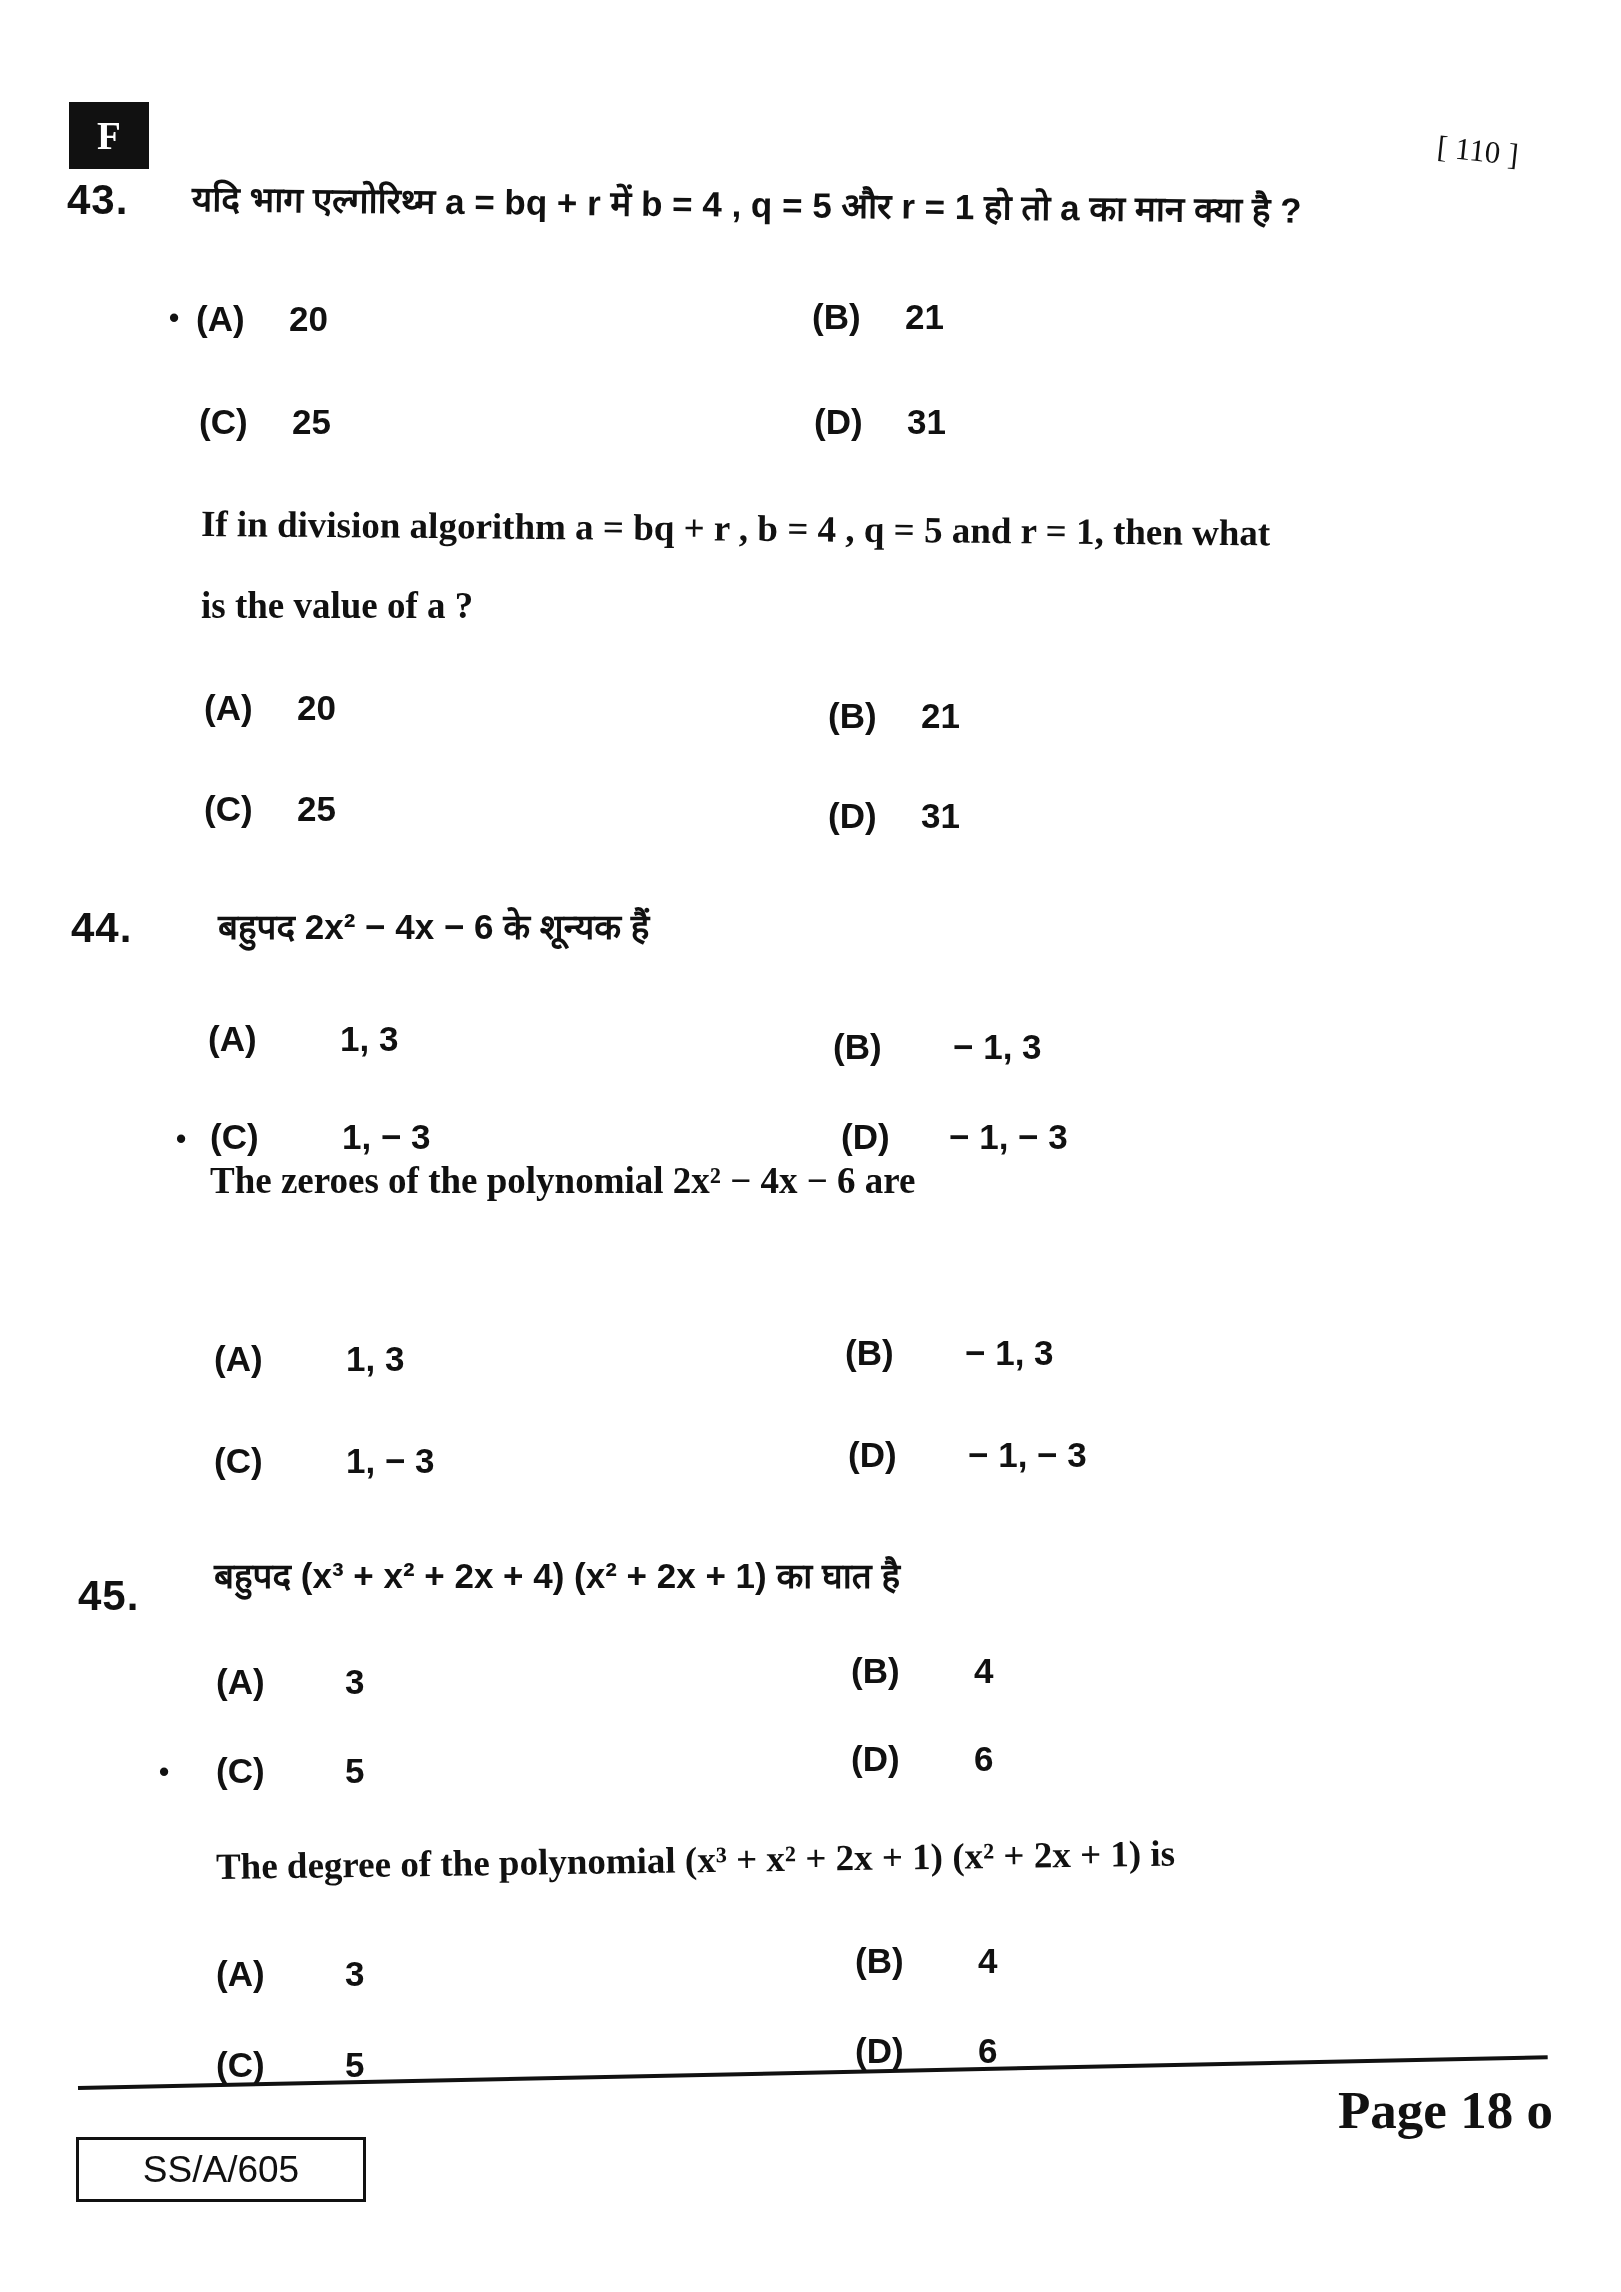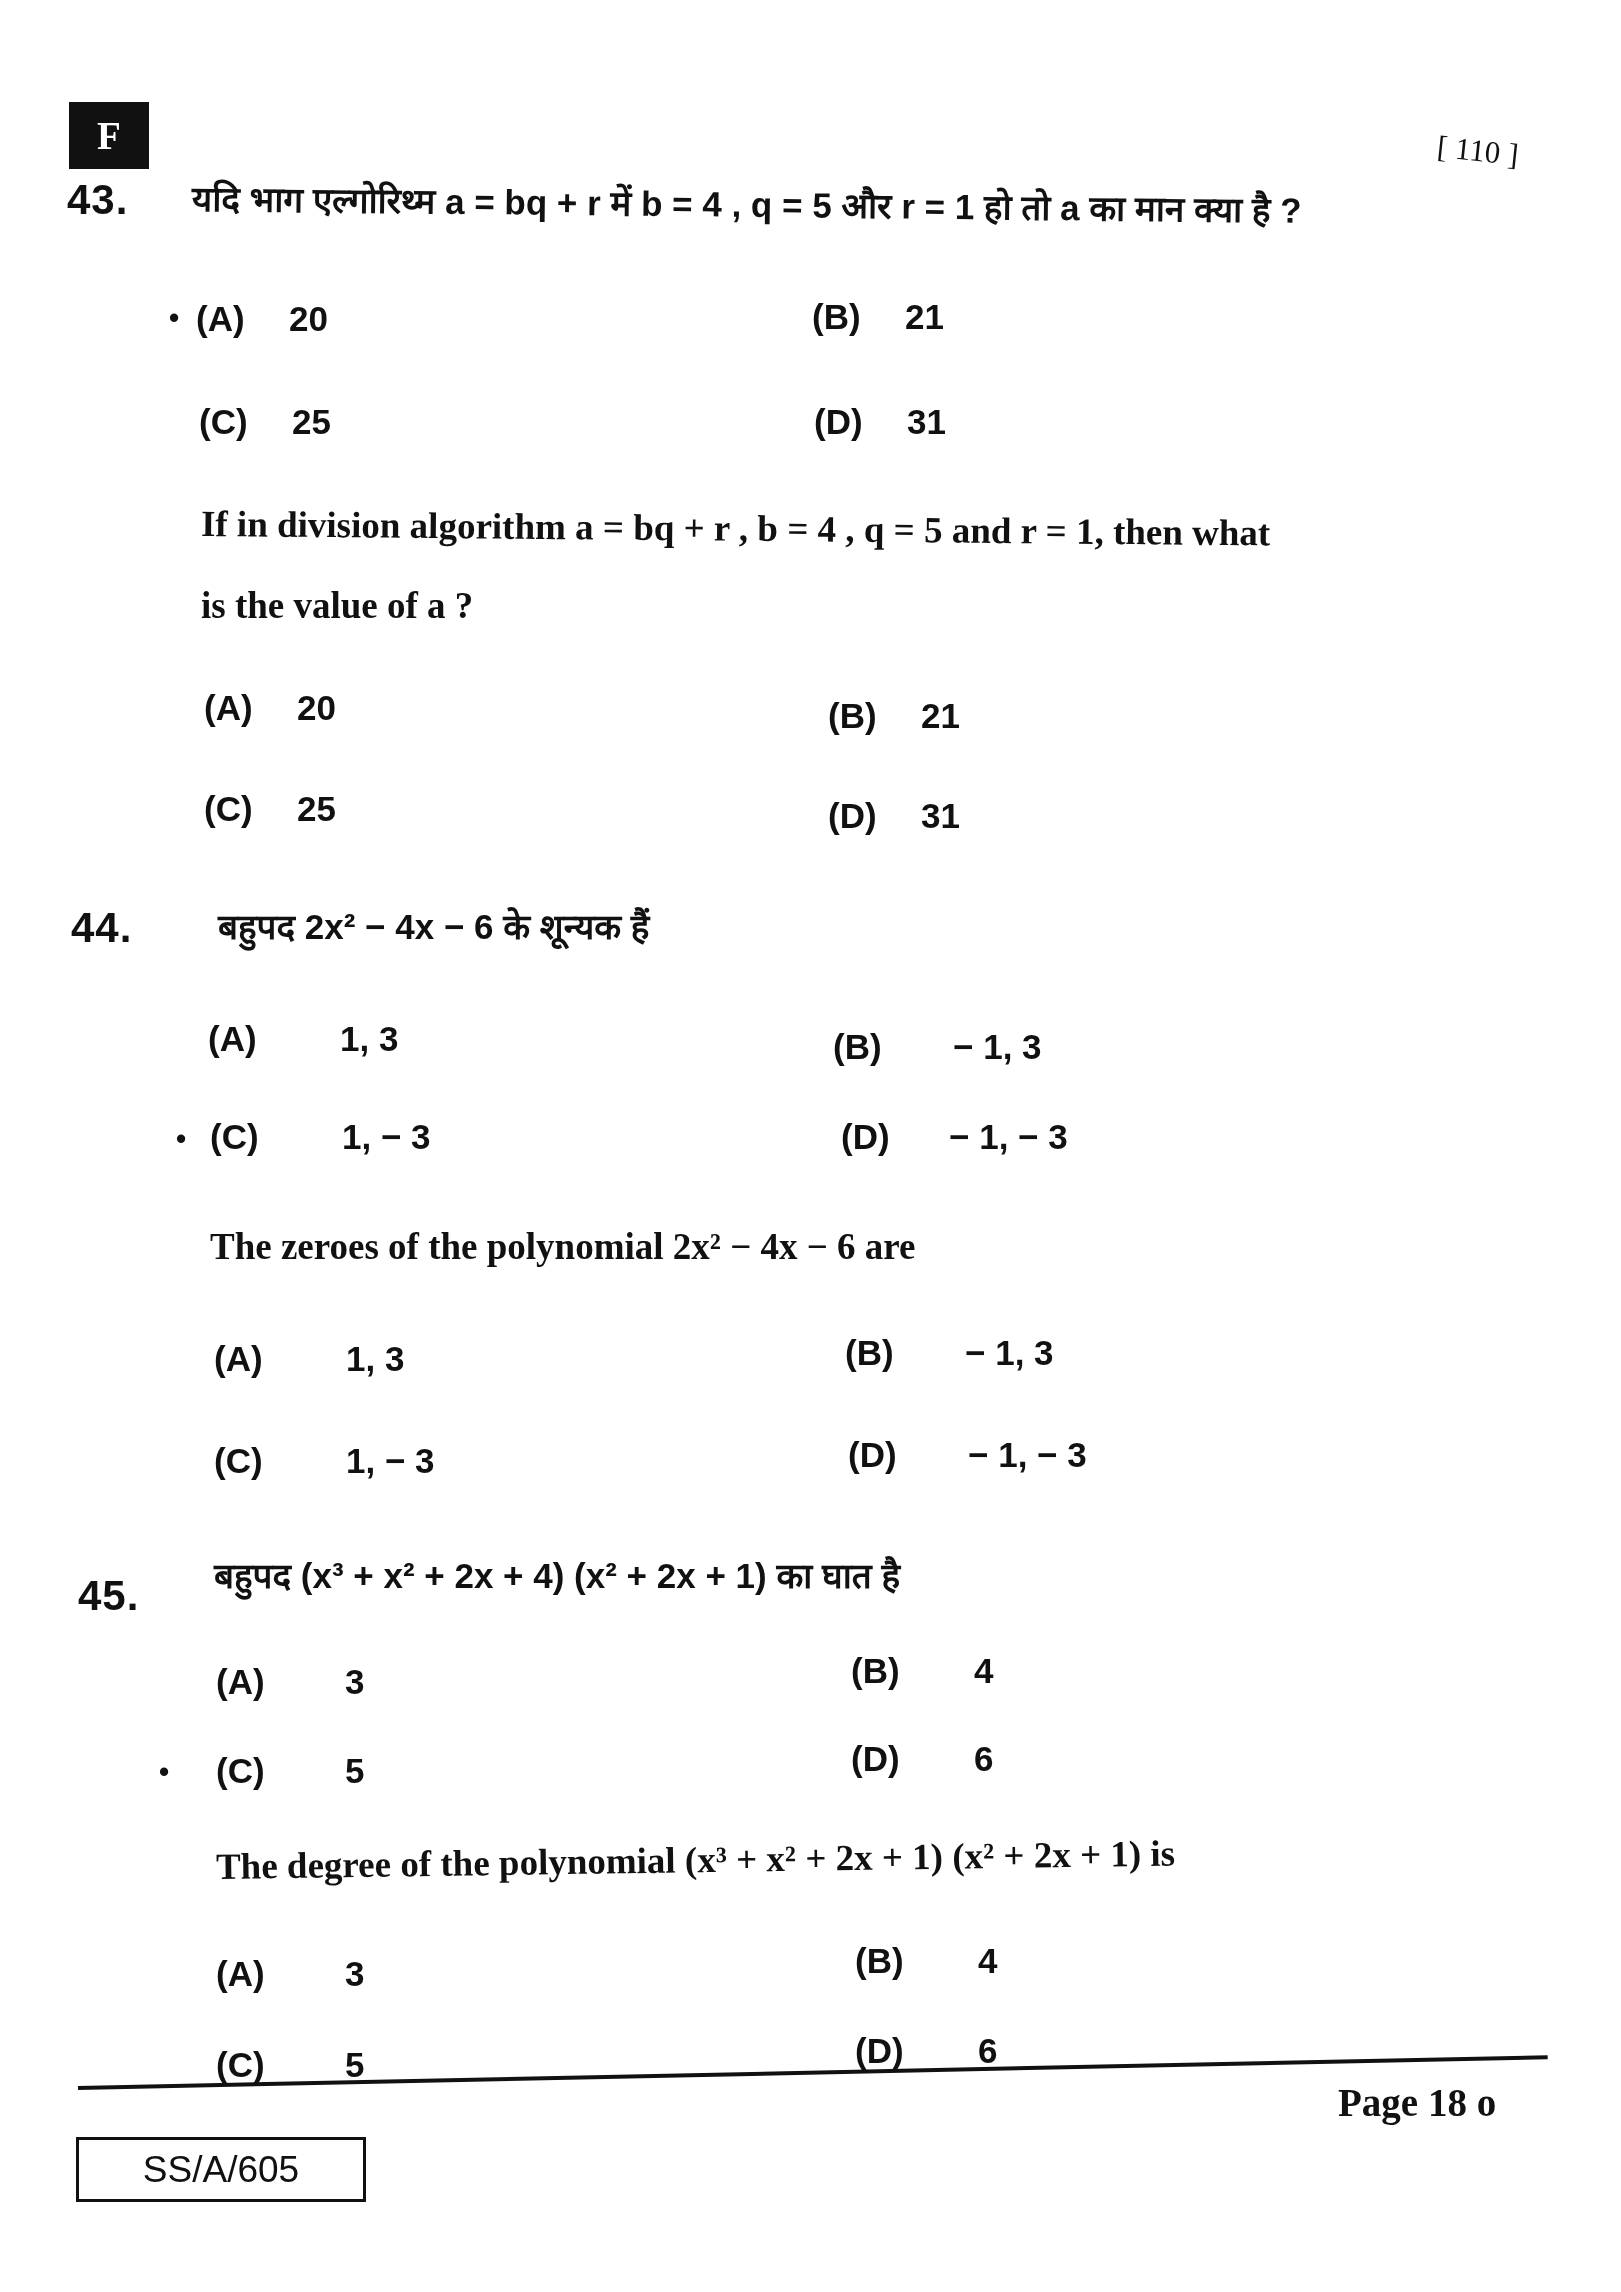--- a/index.html
+++ b/index.html
@@ -27,21 +27,21 @@
   .dot { font-weight: bold; font-size: 29px; }
   .rule {
     left: 78px; top: 2086px; width: 1470px; height: 3.9px; background: #111;
     transform: rotate(-1.2deg); transform-origin: left center;
   }
   .code-box {
     left: 76px; top: 2105px; width: 284px; height: 59px; border: 3.9px solid #111;
     font-weight: normal; font-size: 37px; display: flex; align-items: center; justify-content: center; margin-top: 32px;
   }
   .page-no {
-    left: 1338px; top: 2080px; font-family: "Liberation Serif", serif; font-weight: bold; font-size: 39px;
+    left: 1338px; top: 2080px; font-family: "Liberation Serif", serif; font-weight: bold; font-size: 53px;
   }
 </style>
 </head>
 <body>
 
 <div class="abs set-badge">F</div>
 <div class="abs qno-tag">[ 110 ]</div>
 
 <div>
   <div class="abs qnum" style="left:67px; top:176px;">43.</div>
@@ -65,21 +65,21 @@
 <div>
   <div class="abs qnum" style="left:71px; top:904px;text-align:center;">44.</div>
   <div class="abs qtext-hi" style="left:218px; top:902px;">बहुपद 2x² − 4x − 6 के शून्यक हैं</div>
 
   <div class="abs opt" style="left:208px; top:1019px;"><span class="lbl" style="width:132px;">(A)</span><span>1, 3</span></div>
   <div class="abs opt" style="left:833px; top:1027px;"><span class="lbl" style="width:120px;">(B)</span><span>− 1, 3</span></div>
   <span class="abs dot" style="left:176px; top:1123px;">•</span>
   <div class="abs opt" style="left:210px; top:1117px;"><span class="lbl" style="width:132px;">(C)</span><span>1, − 3</span></div>
   <div class="abs opt" style="left:841px; top:1117px;"><span class="lbl" style="width:108px;">(D)</span><span>− 1, − 3</span></div>
 
-  <div class="abs qtext-en" style="left:210px; top:1225px;">The zeroes of the polynomial 2x² − 4x − 6 are</div>
+  <div class="abs qtext-en" style="left:210px; top:1159px;">The zeroes of the polynomial 2x² − 4x − 6 are</div>
 
   <div class="abs opt" style="left:214px; top:1339px;"><span class="lbl" style="width:132px;">(A)</span><span>1, 3</span></div>
   <div class="abs opt" style="left:845px; top:1333px;"><span class="lbl" style="width:120px;">(B)</span><span>− 1, 3</span></div>
   <div class="abs opt" style="left:214px; top:1441px;"><span class="lbl" style="width:132px;">(C)</span><span>1, − 3</span></div>
   <div class="abs opt" style="left:848px; top:1435px;"><span class="lbl" style="width:120px;">(D)</span><span>− 1, − 3</span></div>
 </div>
 
 <div>
   <div class="abs qnum" style="left:78px; top:1572px;text-align:right;">45.</div>
   <div class="abs qtext-hi" style="left:214px; top:1551px;">बहुपद (x³ + x² + 2x + 4) (x² + 2x + 1) का घात है</div>

